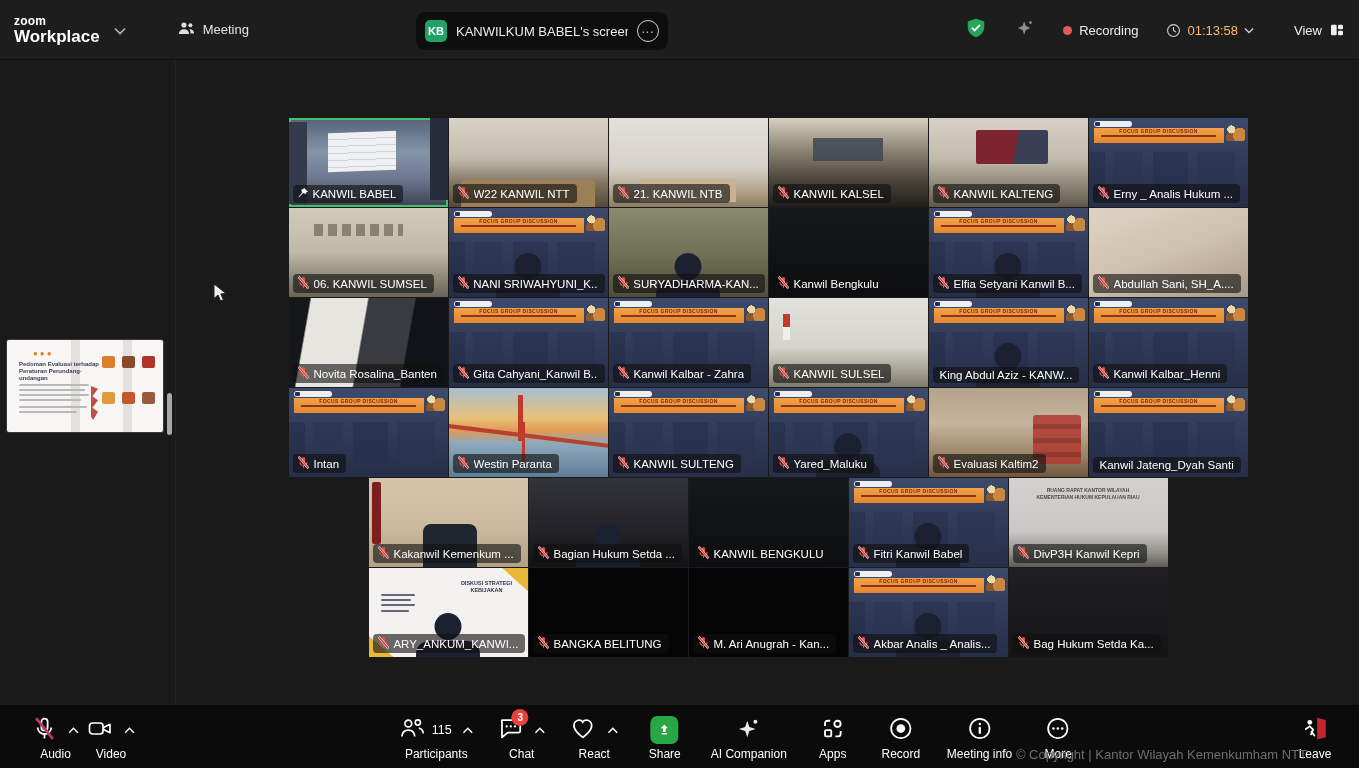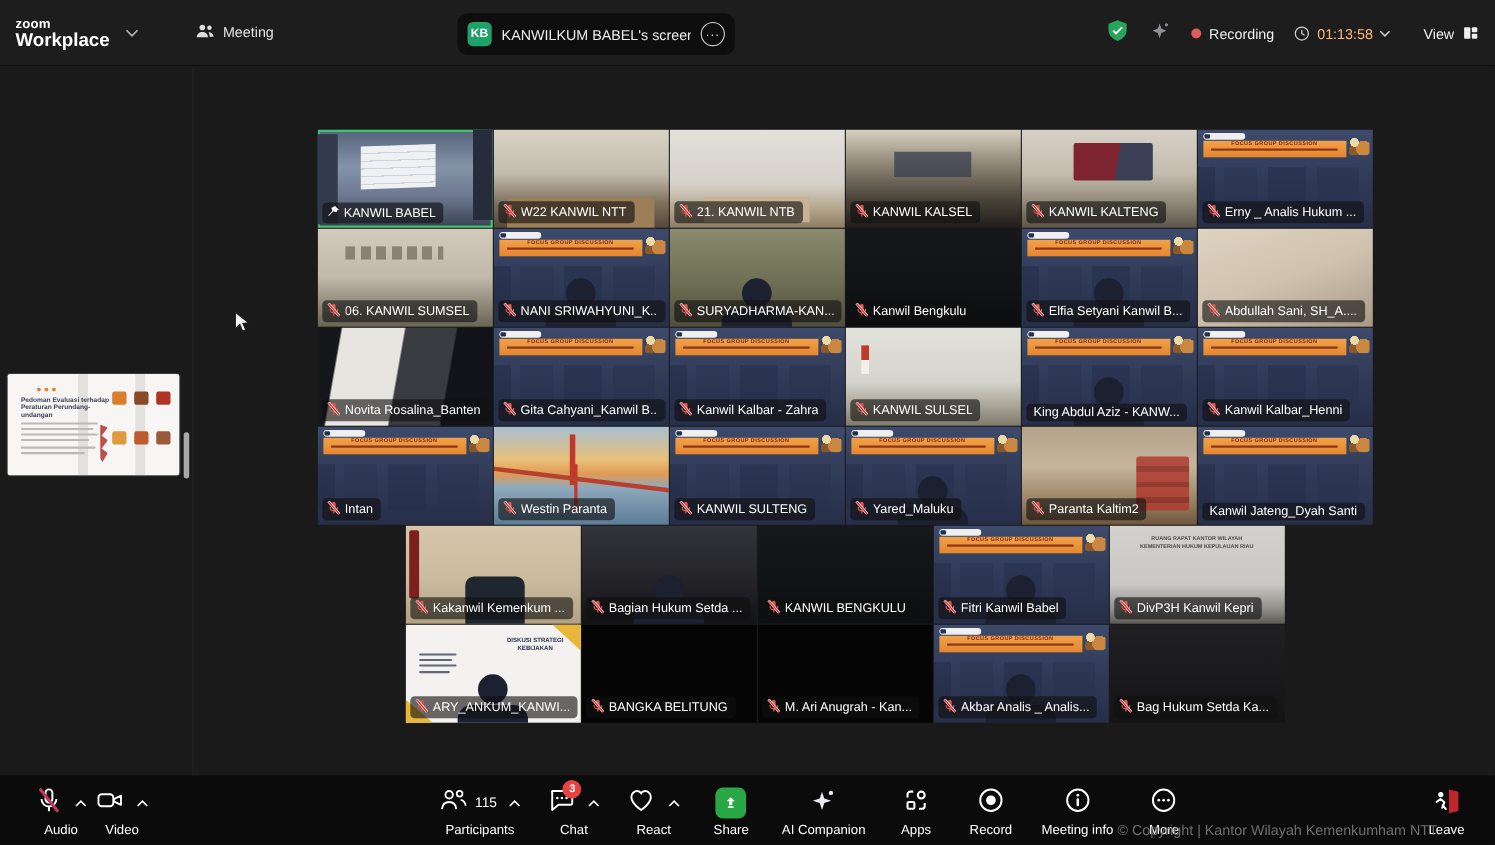--- a/index.html
+++ b/index.html
@@ -17,21 +17,21 @@
   .meeting-tab { display:flex; align-items:center; gap:8px; margin-left:42px; color:#e4e4e4;
                  font-size:13px; padding:8px 10px; border-radius:8px; cursor:pointer; }
   .screen-tab { position:absolute; left:416px; top:12px; width:252px; height:38px; background:#0e0e0e;
                 border-radius:9px; display:flex; align-items:center; padding:0 9px; gap:9px; cursor:pointer; }
   .kb-badge { width:22px; height:22px; border-radius:5px; background:#1fa268; color:#fff; font-size:11px;
               font-weight:bold; display:flex; align-items:center; justify-content:center; }
   .screen-tab .title { color:#ececec; font-size:13px; white-space:nowrap; overflow:hidden; flex:1; }
   .tab-ellipsis { width:22px; height:22px; border:1.5px solid #cfcfcf; border-radius:50%; color:#cfcfcf;
                   display:flex; align-items:center; justify-content:center; font-size:12px; letter-spacing:1px;
                   line-height:0; padding-bottom:4px; }
-  .topbar-right { position:absolute; right:14px; top:0; height:60px; display:flex; align-items:center; gap:18px; }
+  .topbar-right { position:absolute; right:14px; top:0; height:60px; display:flex; align-items:center; gap:28px; }
   .rec { display:flex; align-items:center; gap:7px; color:#ededed; font-size:13px; }
   .rec-dot { width:9px; height:9px; border-radius:50%; background:#e25b5b; }
   .timer { display:flex; align-items:center; gap:6px; color:#fdba74; font-size:13px; cursor:pointer; }
   .viewbtn { display:flex; align-items:center; gap:7px; color:#efefef; font-size:13px; margin-left:12px; cursor:pointer; }
 
   
   .main { position:absolute; top:61px; left:0; right:0; bottom:63px; background:#1a1a1a; }
   .left-divider { position:absolute; left:175px; top:0; bottom:0; width:1px; background:#232323; }
 
   
@@ -567,21 +567,21 @@
           </div>
           <div class="tile bg-kaltim">
             <div class="tile-label">
               <span><svg width="13" height="13" viewBox="0 0 24 24">
                   <rect x="9" y="2" width="6" height="12" rx="3" fill="#e0544a"></rect>
                   <path d="M5.5 11a6.5 6.5 0 0 0 13 0" fill="none" stroke="#e0544a" stroke-width="2"></path>
                   <line x1="12" y1="17.5" x2="12" y2="22" stroke="#e0544a" stroke-width="2"></line>
                   <line x1="3" y1="1.5" x2="21" y2="22.5" stroke="#fff" stroke-width="4.4"></line>
                   <line x1="3" y1="1.5" x2="21" y2="22.5" stroke="#d93b3b" stroke-width="2.6"></line>
                 </svg></span>
-              <span>Paranta Kaltim2</span>
+              <span>Evaluasi Kaltim2</span>
             </div>
           </div>
           <div class="tile bg-fgd fgd">
             <div class="fgd-pill"></div>
             <div class="fgd-banner">
               <div class="t">FOCUS GROUP DISCUSSION</div>
               <div class="u"></div>
             </div>
             <div class="fgd-illus"></div>
             <div class="tile-label noicon">

